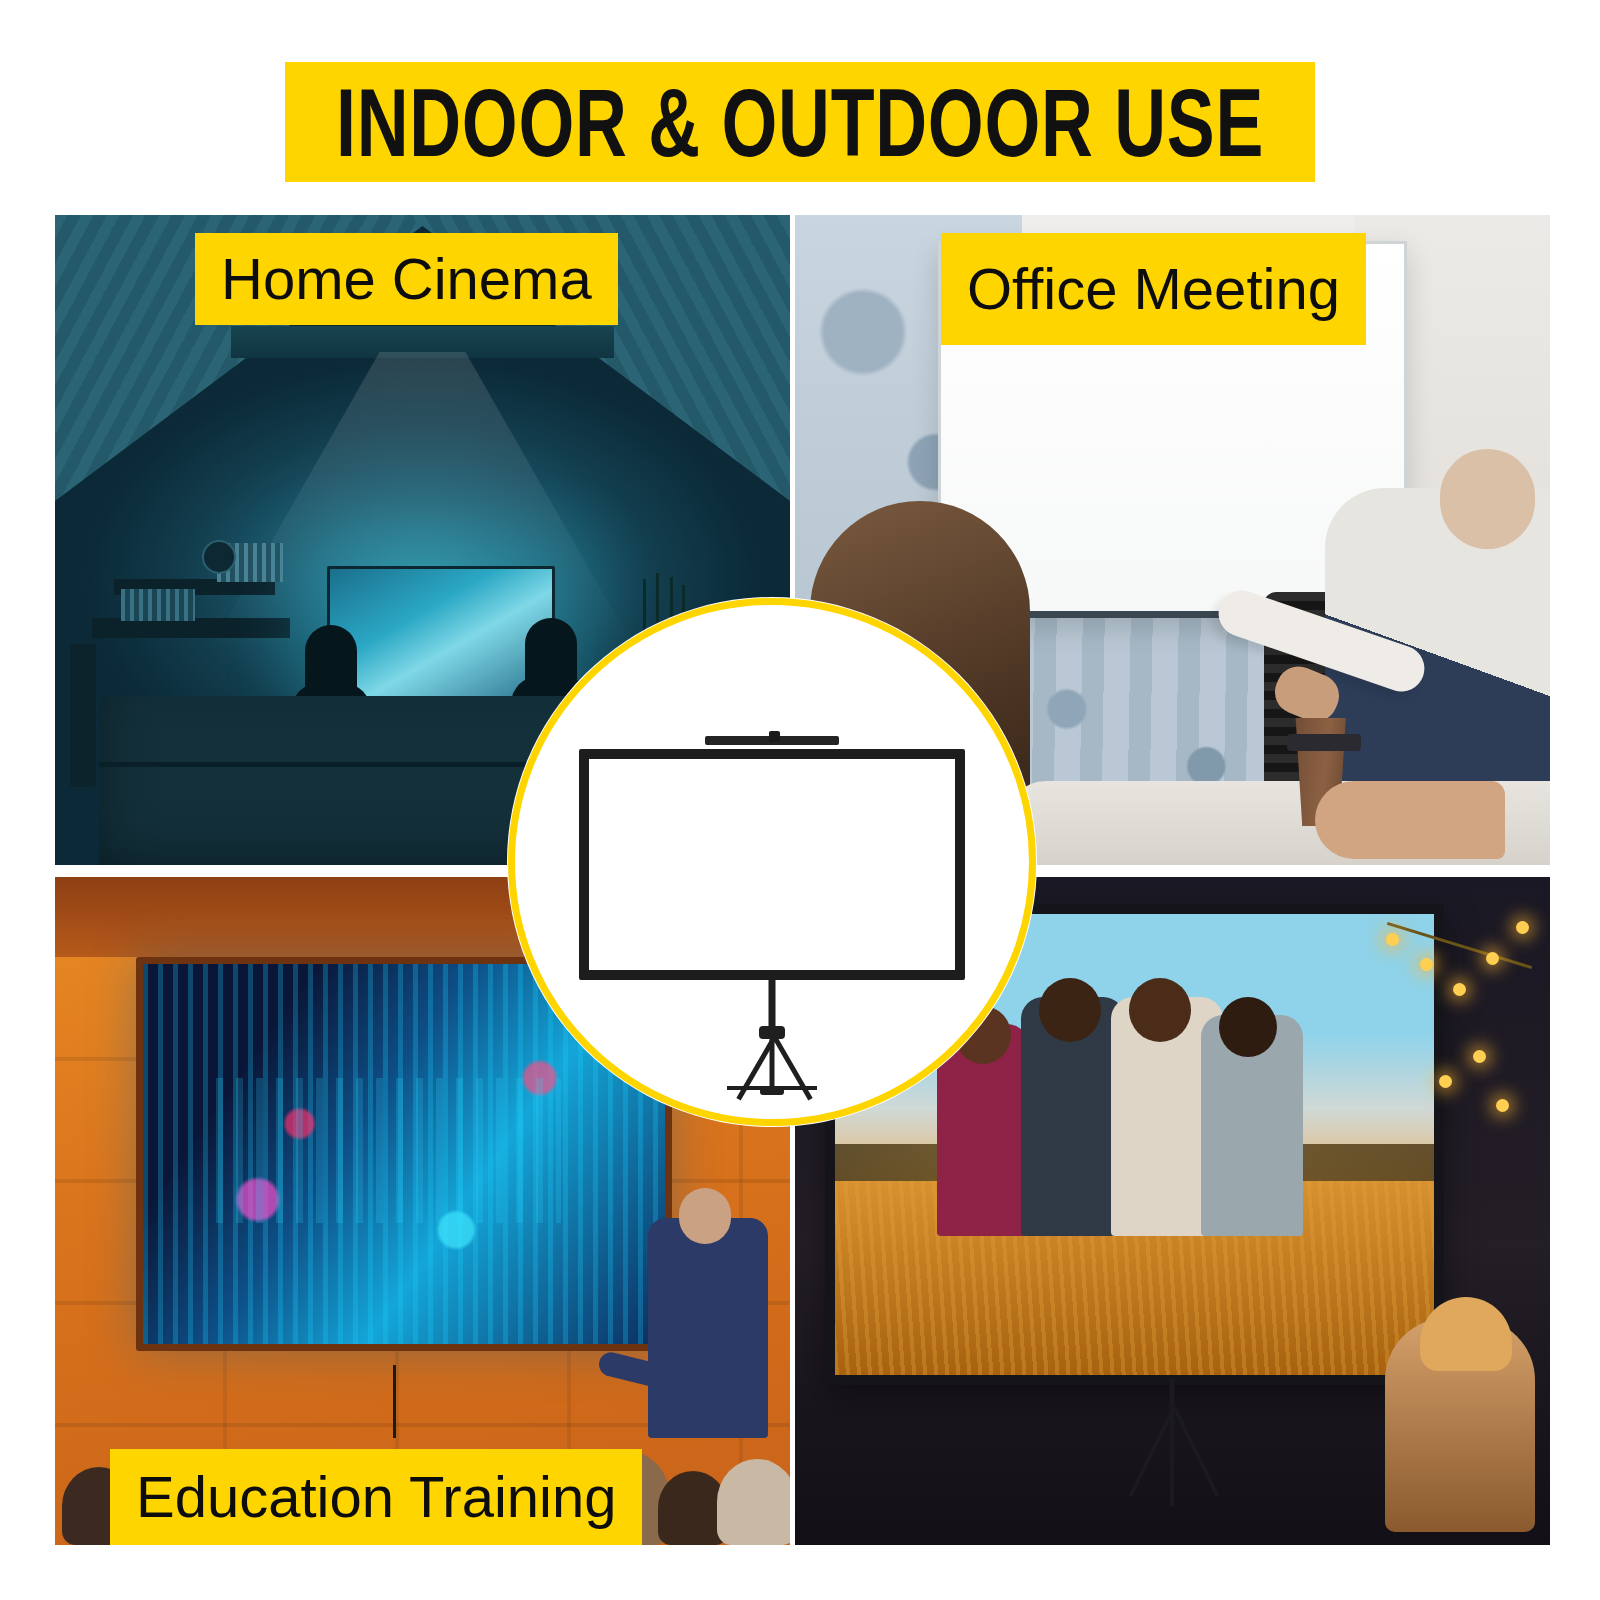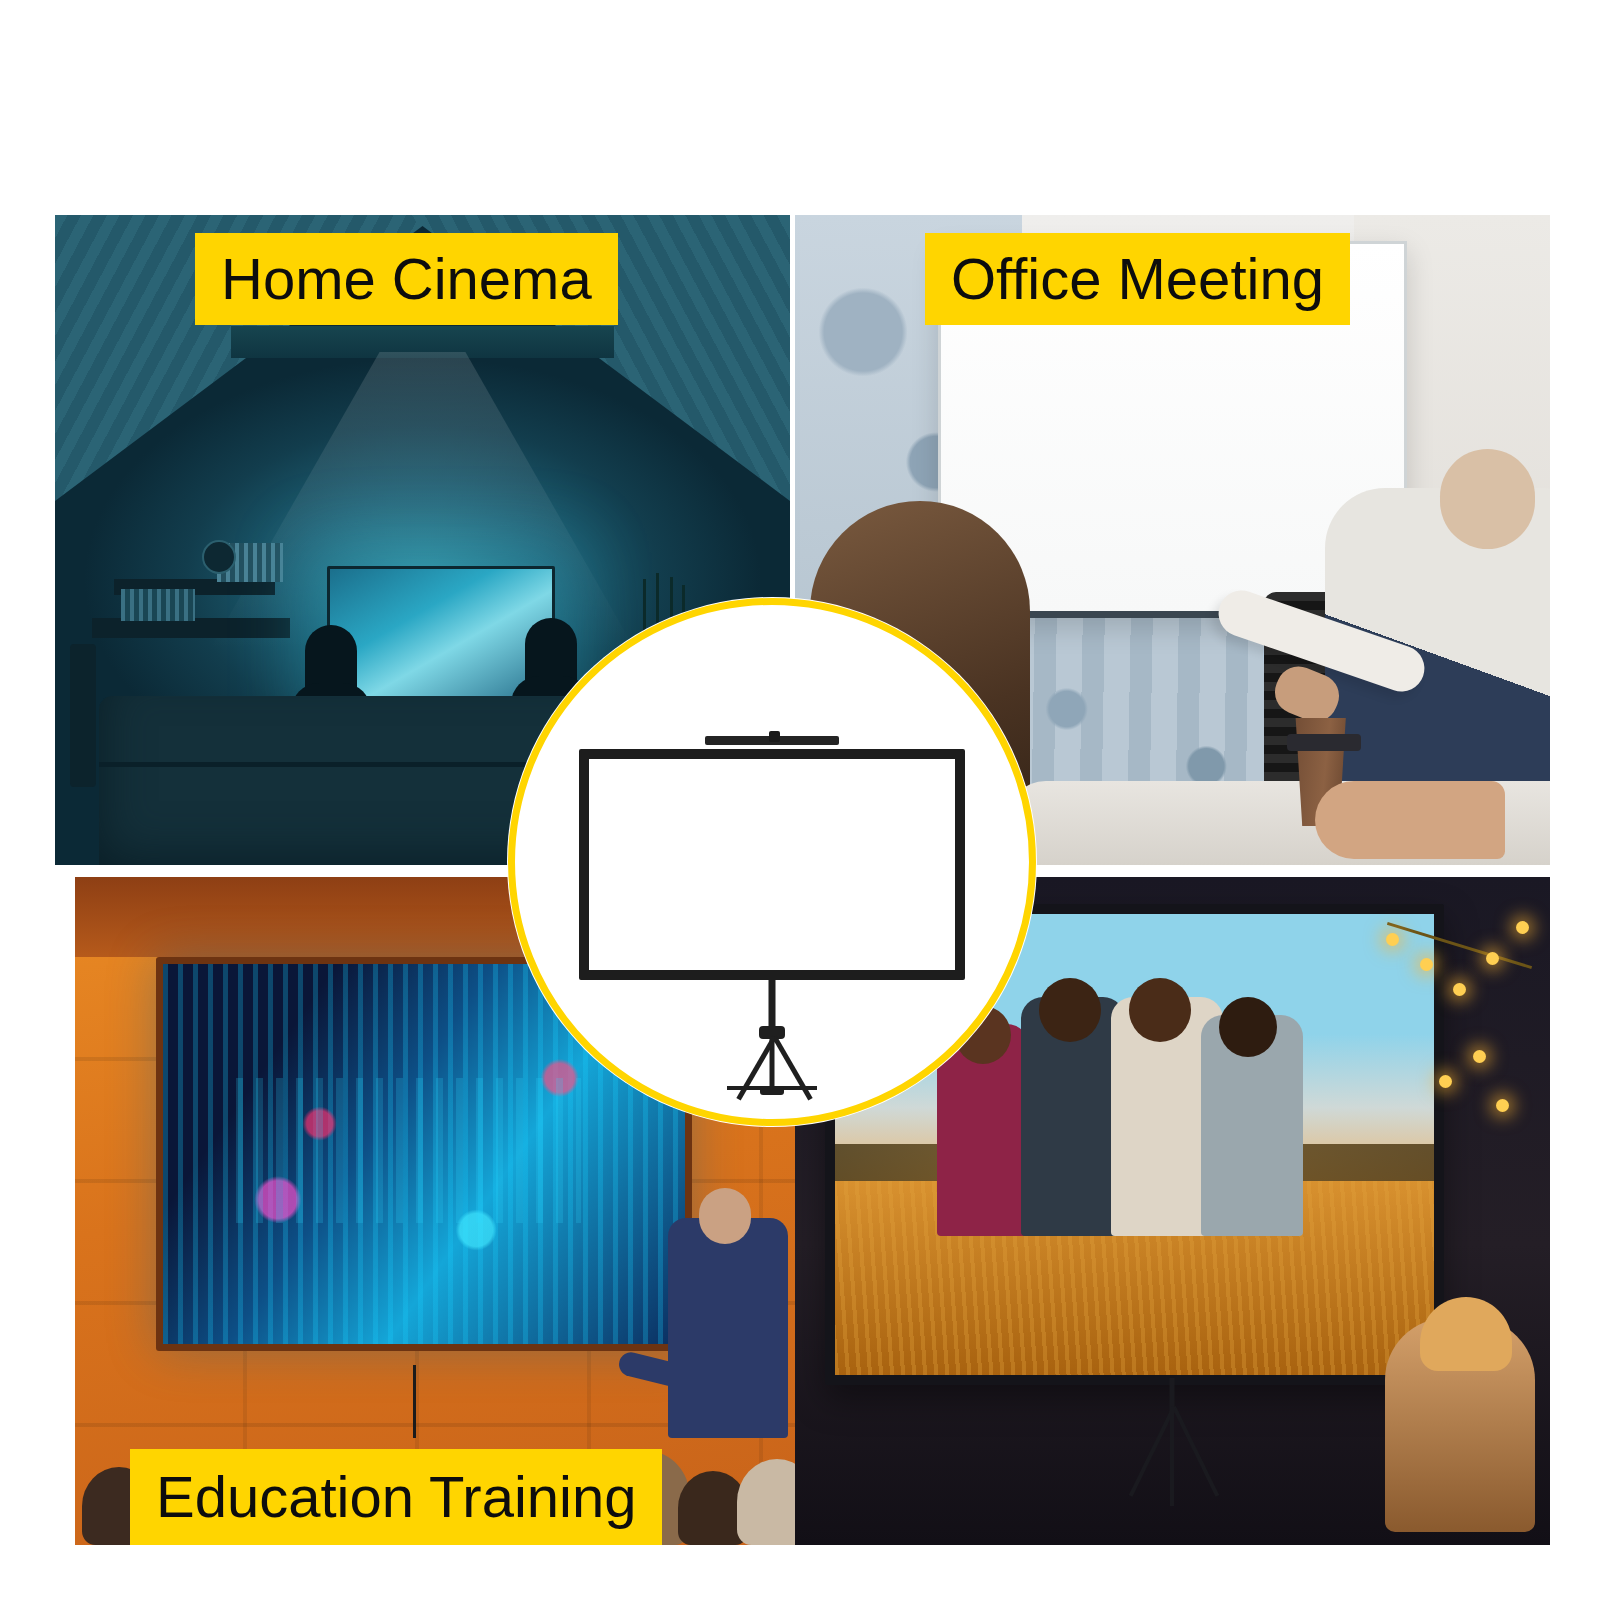--- a/index.html
+++ b/index.html
@@ -18,34 +18,34 @@
     font-weight:bold; font-size:97px; line-height:1;
     letter-spacing:1px; color:#111111;
     transform:scaleX(0.74); transform-origin:center;
     white-space:nowrap;
   }
 
   
   .panel{ position:absolute; overflow:hidden; }
   .p-tl{ left:55px;  top:215px;  width:735px; height:650px; }
   .p-tr{ left:795px; top:215px;  width:755px; height:650px; }
-  .p-bl{ left:55px;  top:877px;  width:735px; height:668px;margin-left:20px; }
+  .p-bl{ left:55px;  top:877px;  width:735px; height:668px; }
   .p-br{ left:795px; top:877px;  width:755px; height:668px; }
 
   .scene{ position:absolute; inset:0; }
 
   
   .chip{
     position:absolute; background:var(--yellow);
     display:flex; align-items:center; justify-content:center;
     color:#0d0d0d; font-size:58px; line-height:1; white-space:nowrap;
     padding:0 26px;
   }
   .chip-tl{ left:140px; top:18px;  height:92px; }
-  .chip-tr{ left:130px; top:18px;  height:92px; }
+  .chip-tr{ left:146px; top:18px;  height:112px; }
   .chip-bl{ left:55px;  bottom:0;  height:96px; }
   .chip-br{ left:135px; bottom:0;  height:96px; }
 
   
   .hc{
     background:
       radial-gradient(ellipse 46% 34% at 50% 56%, #2e8a9c 0%, #1d5f73 38%, #123d4d 70%, #0b2936 100%),
       #0b2630;
   }
   .hc-ceilL,.hc-ceilR{ position:absolute; top:0; width:52%; height:44%; }
@@ -233,20 +233,23 @@
   .prod-brace{ position:absolute; left:50%; top:93.5%; width:90px; height:4px;
     background:#1f1f1f; transform:translateX(-50%); }
   .prod-brace2{ position:absolute; left:50%; top:93.5%; width:24px; height:9px;
     background:#1f1f1f; border-radius:3px; transform:translateX(-50%); }
 </style>
 </head>
 <body>
 
 <div class="page" style="--yellow:#FFD500">
 
+  <div class="title-banner">
+    <div class="title-text">INDOOR &amp; OUTDOOR USE</div>
+  </div>
 
   <div class="panel p-tl">
     <div class="scene hc">
       <div class="hc-ceilL"></div>
       <div class="hc-ceilR"></div>
       <div class="hc-beam"></div>
       <div class="hc-cone"></div>
       <div class="hc-shelf2"></div>
       <div class="hc-books2"></div>
       <div class="hc-clock"></div>

